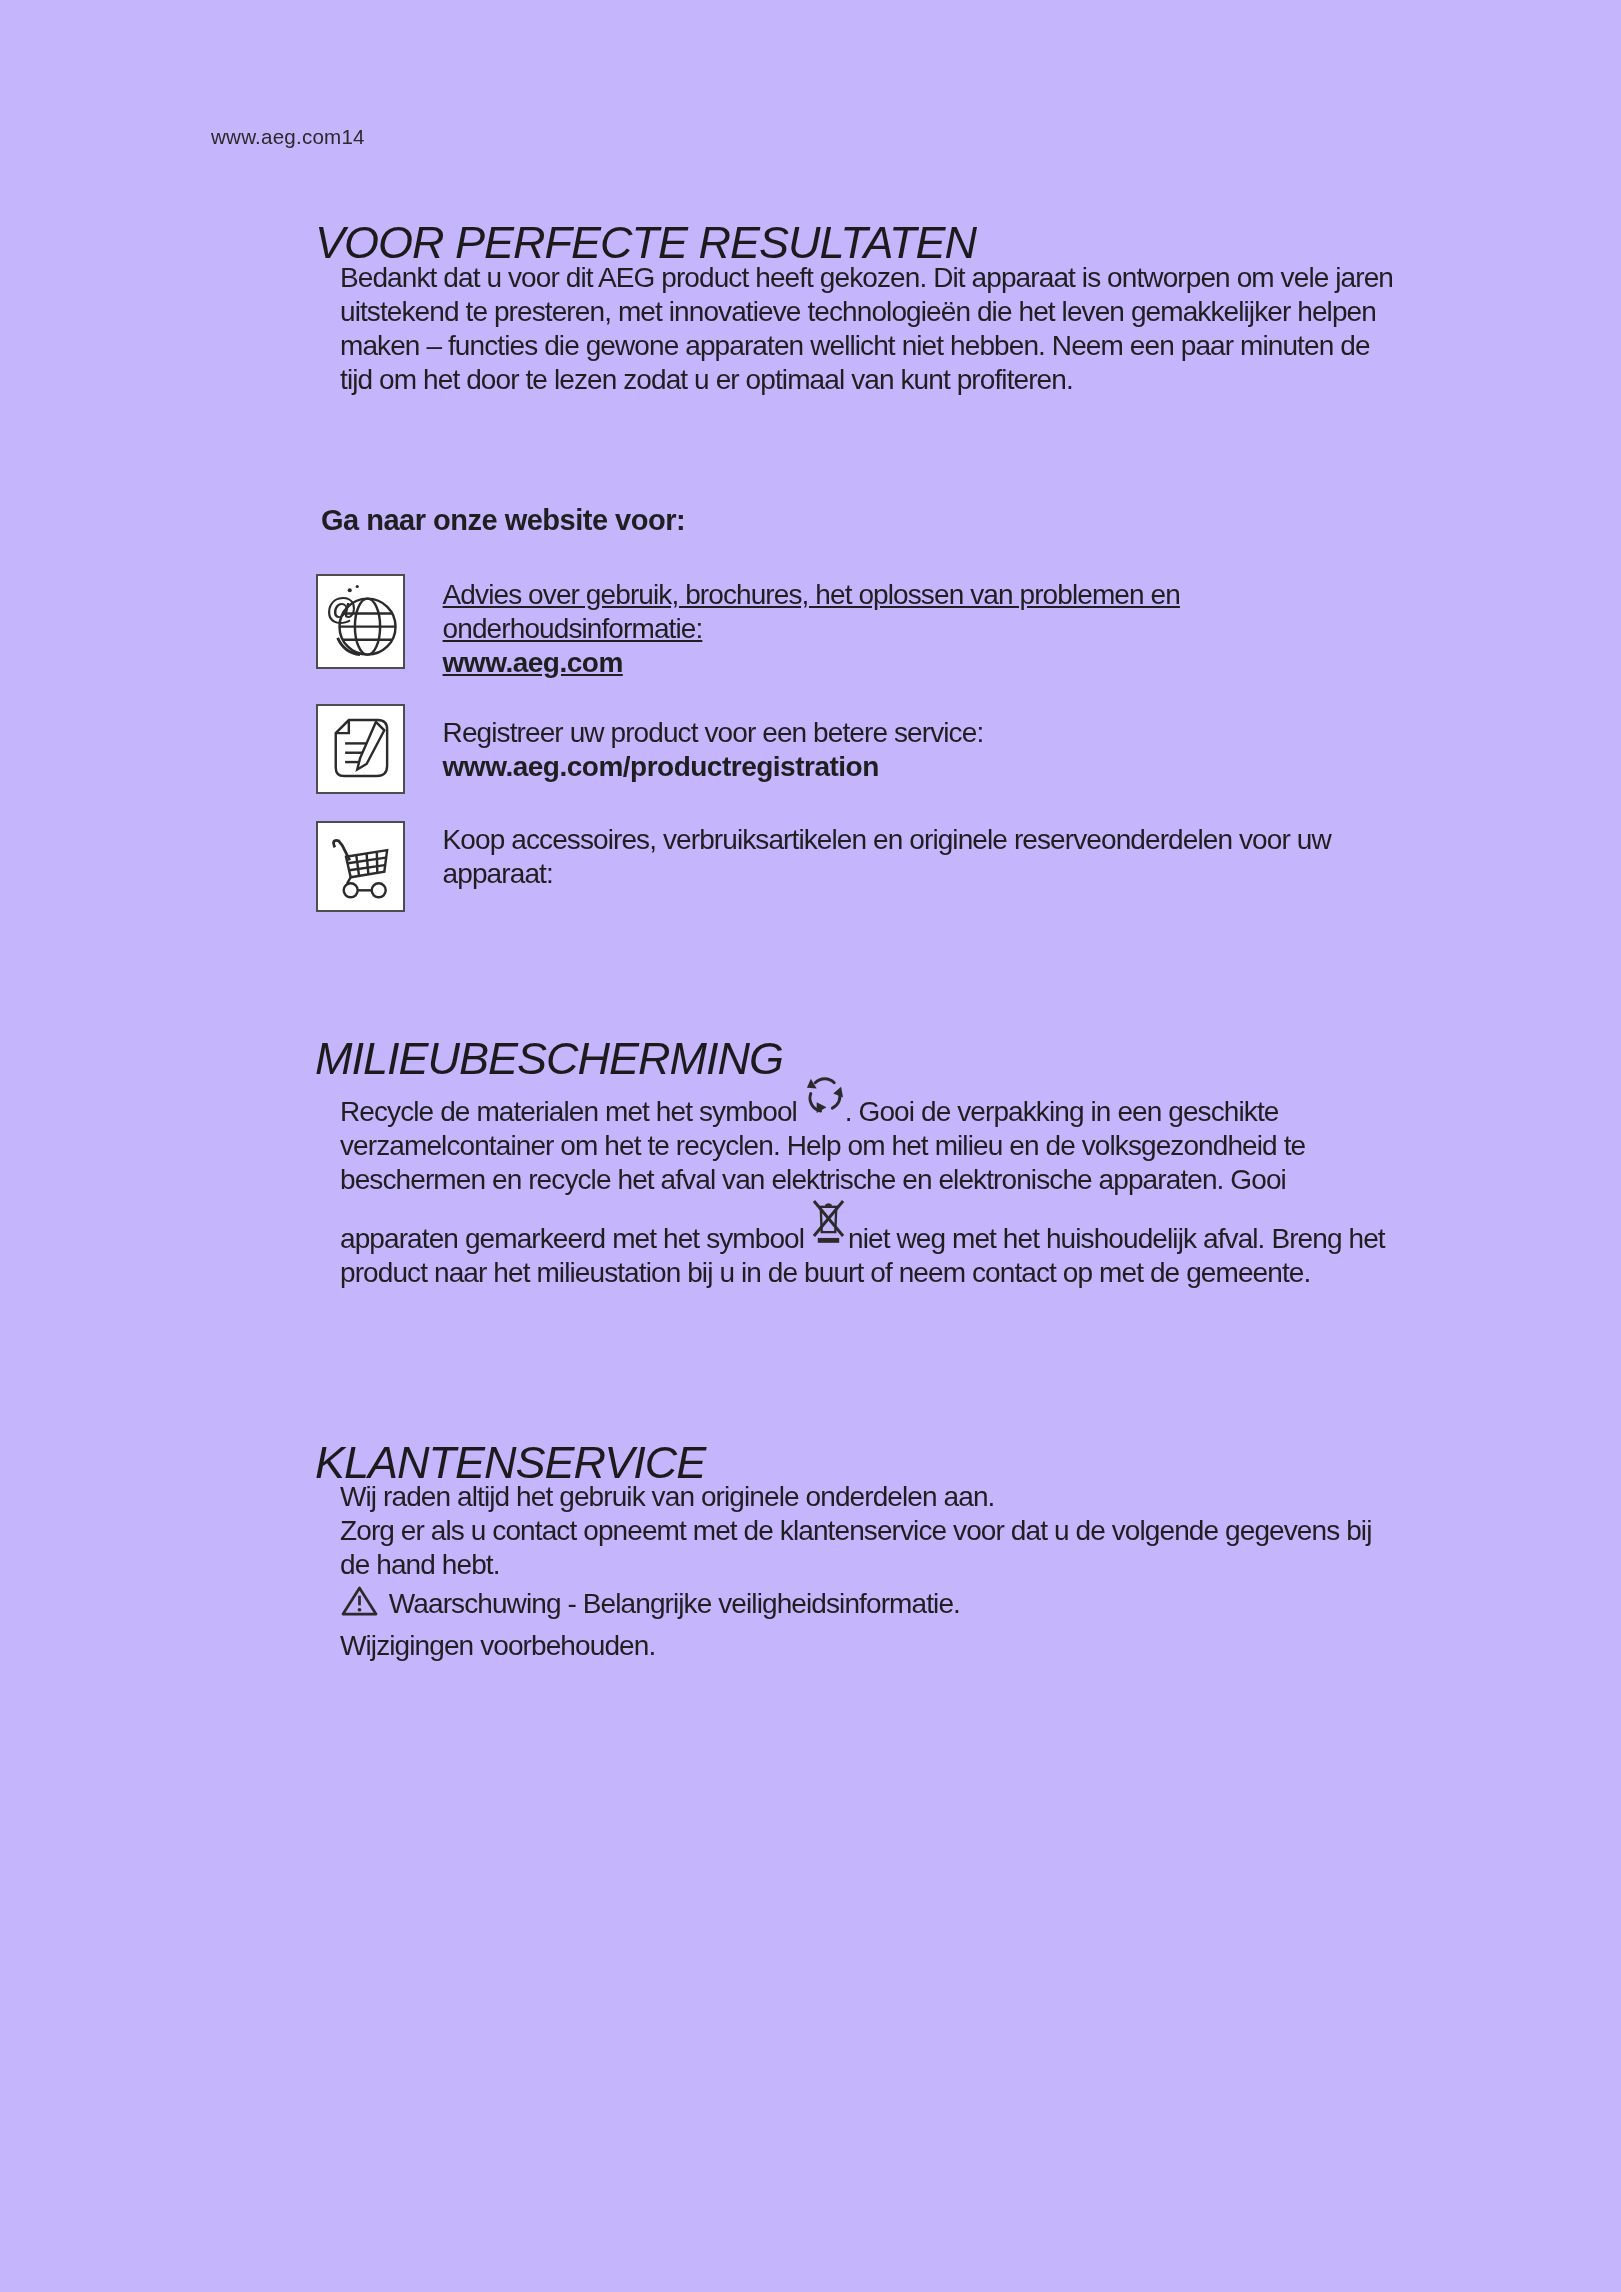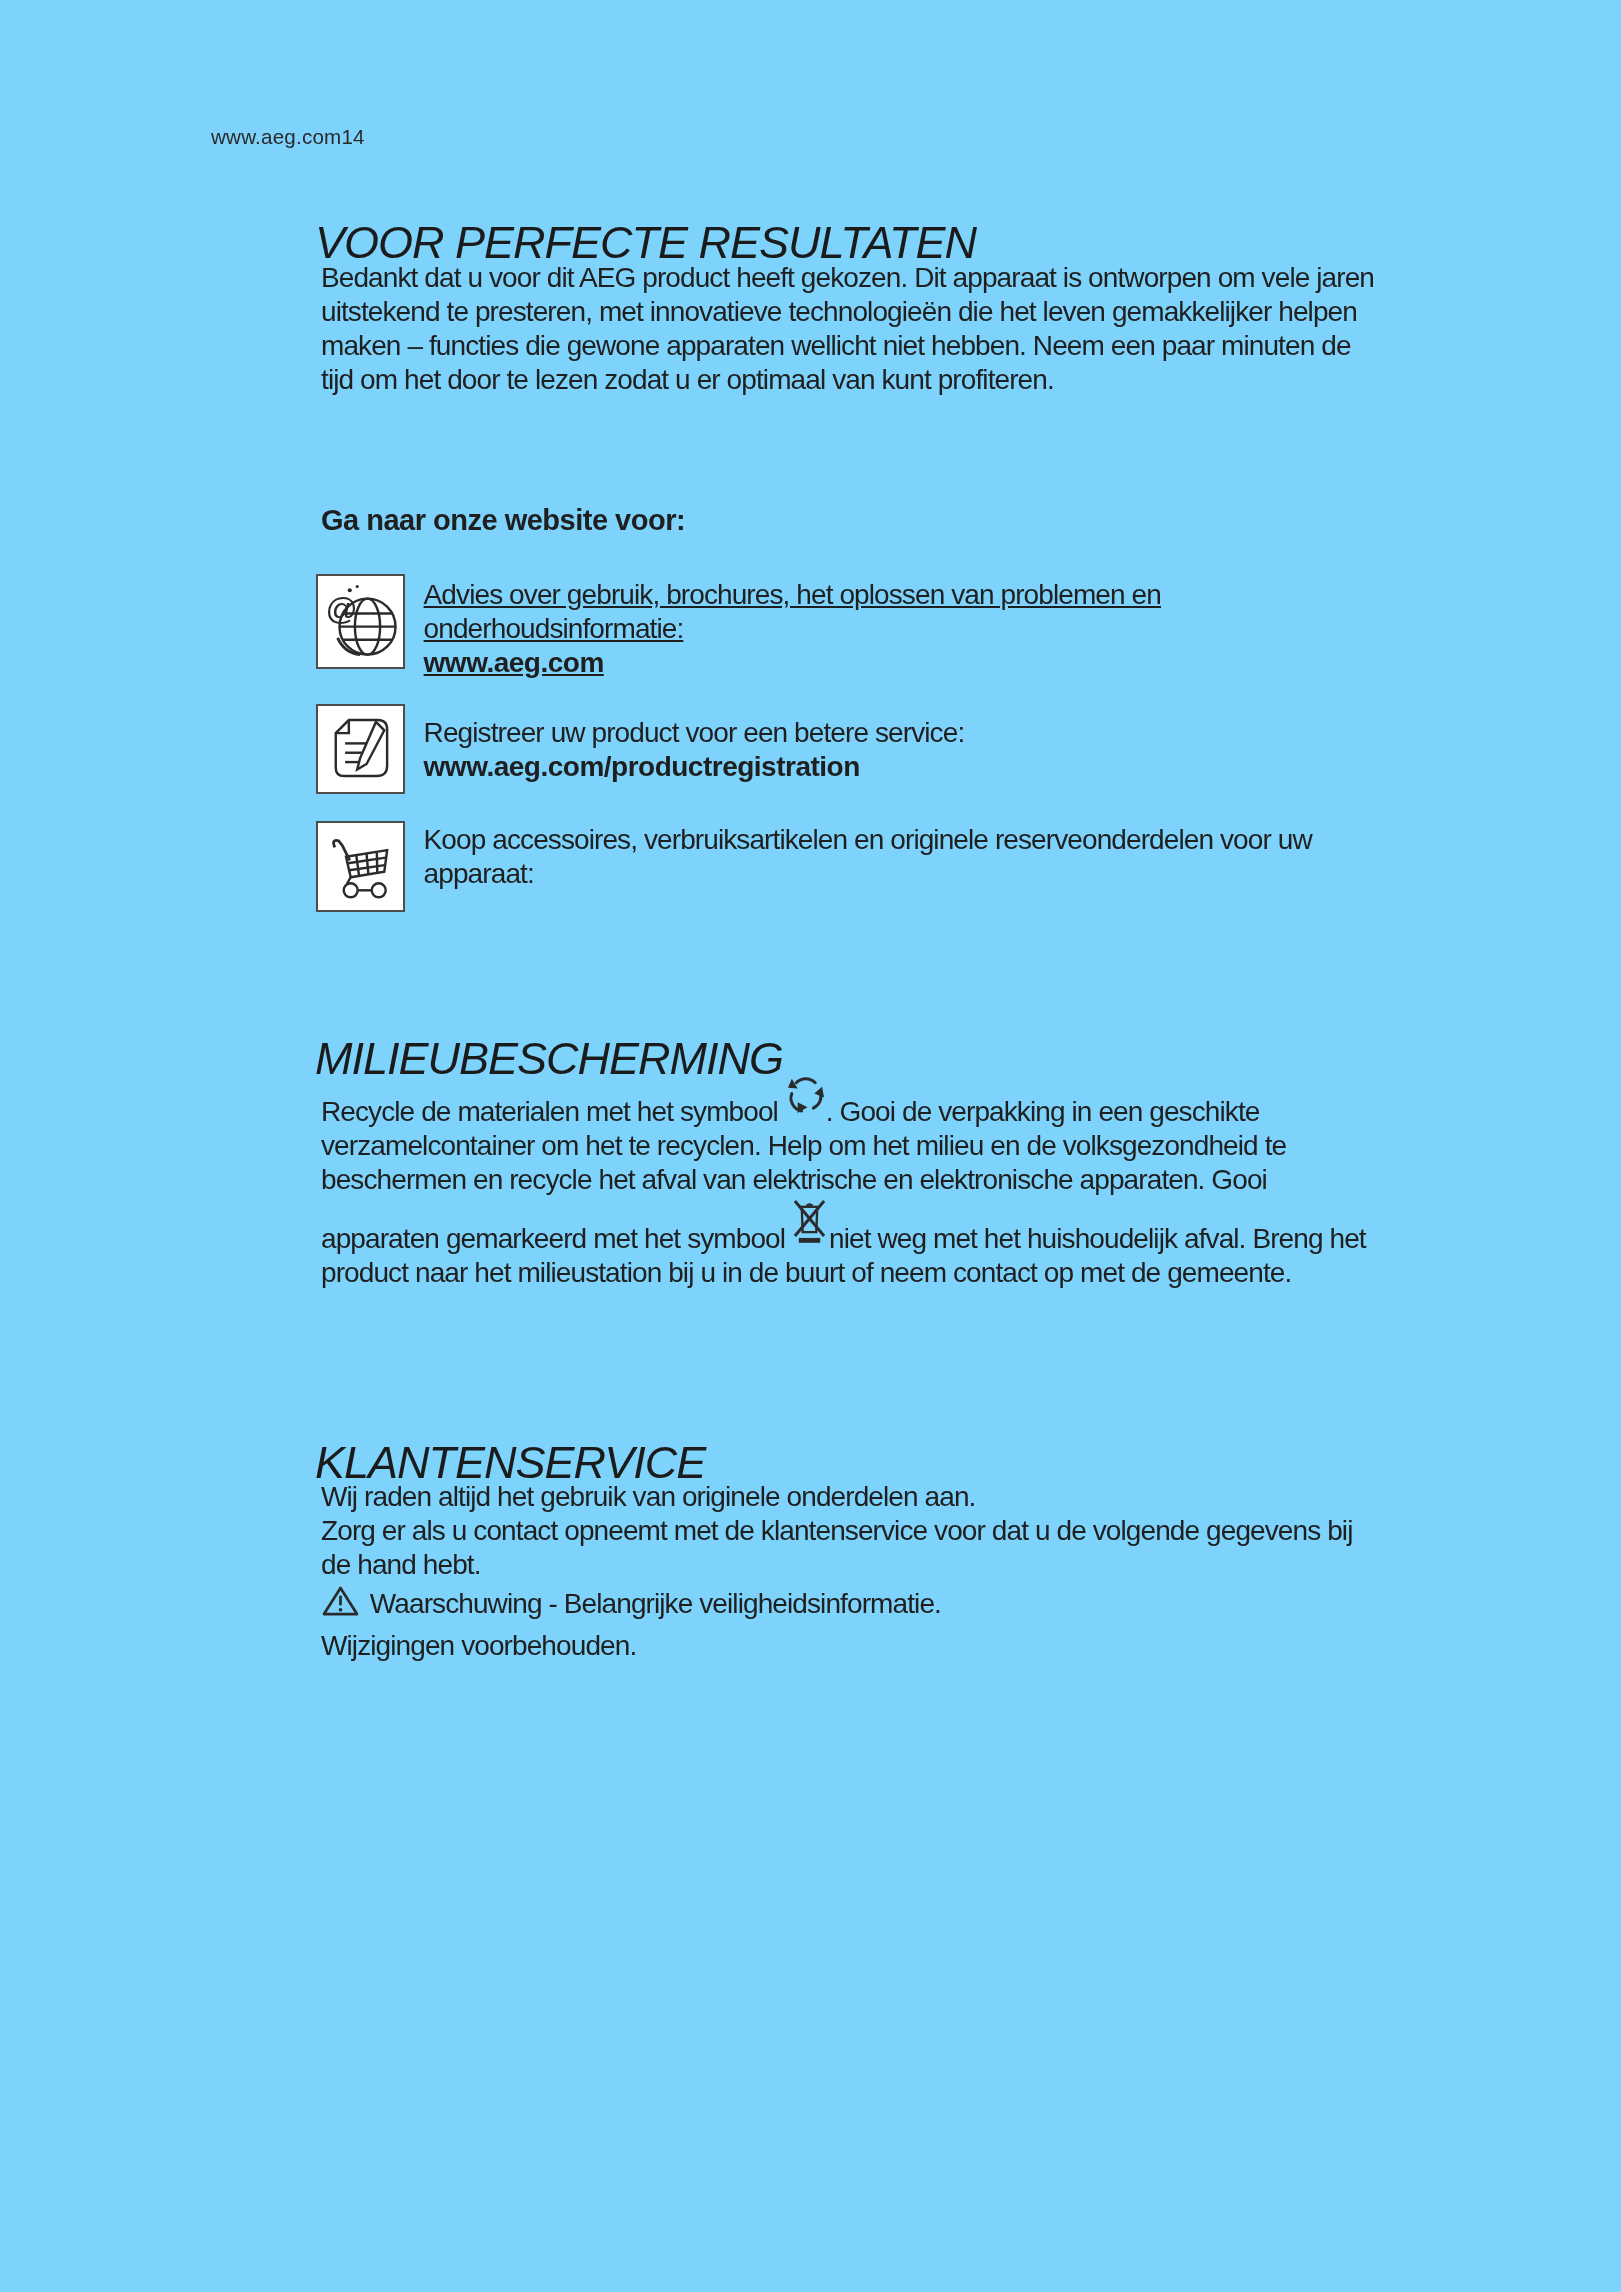--- a/index.html
+++ b/index.html
@@ -1,36 +1,36 @@
 <!DOCTYPE html>
 <html><head>
 <meta charset="utf-8">
 <style>
   html,body{margin:0;padding:0;background:#ffffff;}
   .page{
     position:relative;
     width:1621px;height:2293px;
-    background:#7dd3fc;
+    background:#c4b5fd;
     font-family:"Liberation Sans","DejaVu Sans",sans-serif;
     color:#1f1f1f;
     overflow:hidden;
   }
   .abs{position:absolute;}
   .hdr{
     left:211px;top:125px;
     font-size:20.6px;letter-spacing:0.2px;color:#2a2a2a;
     white-space:nowrap;
   }
   .sec-title{
     left:315px;
     font-size:45px;line-height:49px;letter-spacing:-1px;
     color:#1b1b1b;white-space:nowrap;font-style:italic;
   }
   .bodytxt{font-size:28px;line-height:34px;letter-spacing:-0.9px;color:#1f1f1f;}
-  .bl{white-space:nowrap;}
+  .bl{white-space:nowrap;margin-left:19px;}
   .bold{font-weight:700;letter-spacing:-0.5px;}
   .weburl{font-weight:700;letter-spacing:-0.5px;white-space:nowrap;}
   .row{display:flex;align-items:flex-start;}
   .iconbox{
     flex:0 0 auto;
     width:89px;
     border:2.9px solid #4d4d4d;
     box-sizing:border-box;
     background:#fff;
     margin-right:18.6px;

